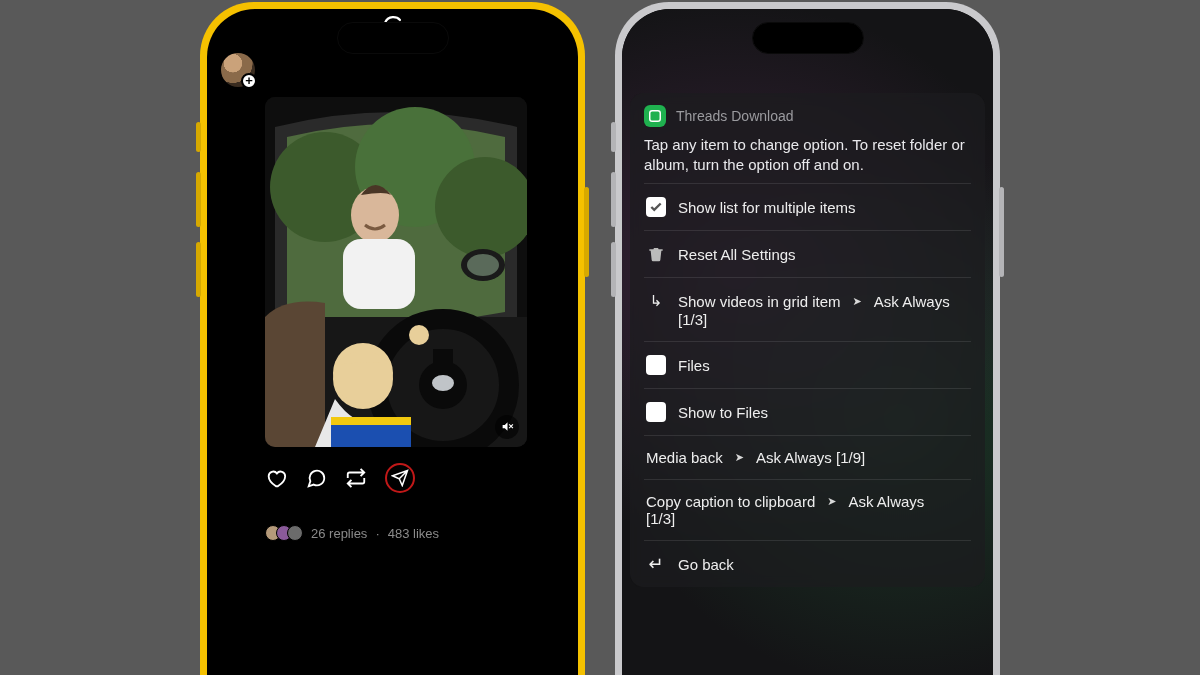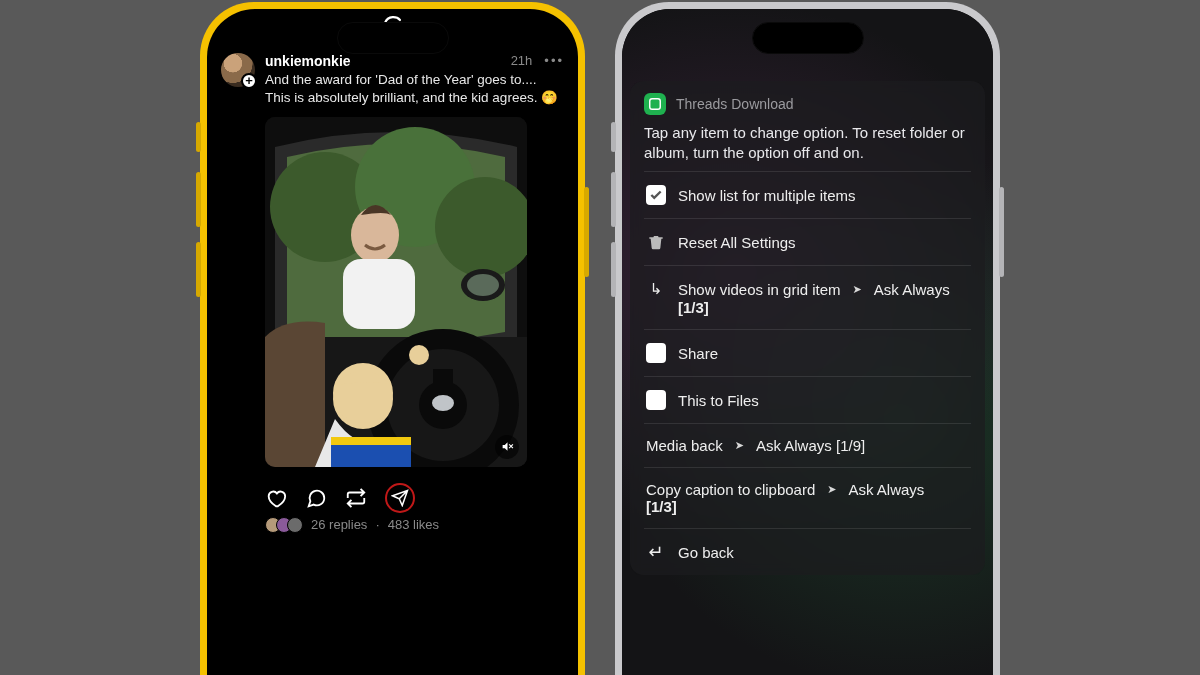--- a/index.html
+++ b/index.html
@@ -83,36 +83,36 @@
   }
   .mute {
     position:absolute; right:8px; bottom:8px; width:24px; height:24px;
     background:rgba(0,0,0,.6); border-radius:50%;
     display:flex; align-items:center; justify-content:center;
   }
 
   .actions { display:flex; gap:18px; padding:10px 0 4px 44px; align-items:center; }
   .icon-btn { width:22px; height:22px; display:flex; align-items:center; justify-content:center; }
   .circle-red { border:2px solid #c01818; border-radius:50%; padding:4px; width:30px; height:30px; }
-  .post-stats { color:#8a8a8a; font-size:13px; padding-left:44px; display:flex; align-items:center; gap:8px; }
+  .post-stats { color:#8a8a8a; font-size:13px; padding-left:44px; display:flex; align-items:flex-end; gap:8px;margin-top:28px; }
   .minifaces { display:flex; }
   .miniface { width:16px; height:16px; border-radius:50%; background:#6b6b6b; border:1.5px solid #000; margin-left:-5px;}
   .miniface:first-child{margin-left:0; background:#b59a7a;}
   .miniface:nth-child(2){background:#8a5a9a;}
 
   
   .sheet-bg {
     position:absolute; inset:0;
     background:
       radial-gradient(140% 60% at 30% 35%, rgba(120,60,120,.35), transparent 60%),
       radial-gradient(130% 60% at 75% 55%, rgba(40,120,70,.35), transparent 60%),
       #141416;
   }
   .sheet {
-    position:absolute; left:8px; right:8px; top:72px;
+    position:absolute; left:8px; right:8px; top:84px;
     background: rgba(28,28,30,.72);
     border-radius: 14px; padding: 10px 14px 0;
     backdrop-filter: blur(6px);
   }
   .sheet-title { display:flex; align-items:center; gap:10px; color:#9b9b9f; font-size:14px; padding:2px 0 8px;}
   .sheet-title .appicon{
     width:22px; height:22px; border-radius:6px; background:#1fb14f;
     display:flex; align-items:center; justify-content:center;
   }
   .sheet-desc { color:#e9e9ec; font-size:15px; line-height:1.35; padding-bottom:8px;}
@@ -121,21 +121,21 @@
     padding:13px 2px; border-top:1px solid rgba(255,255,255,.10);
     font-size:15px; color:#eee;
   }
   .row.wrap { flex-wrap:wrap; row-gap:2px; }
   .row .lead { width:20px; height:20px; display:flex; align-items:center; justify-content:center; flex:0 0 20px;}
   .chk {
     width:20px; height:20px; border-radius:4px; background:#fff;
     display:flex; align-items:center; justify-content:center; flex:0 0 20px;
   }
   .arrow-sep { opacity:.9; }
-  .subcount { flex-basis:100%; padding-left:32px; margin-top:-2px;font-weight:bold; }
+  .subcount { flex-basis:100%; padding-left:32px; margin-top:-2px; }
 </style>
 </head>
 <body>
 
 <div class="phone yellow">
   <div class="btn l1"></div>
     <div class="btn l2"></div>
     <div class="btn l3"></div>
     <div class="btn r1"></div>
   <div class="screen">
@@ -146,30 +146,20 @@
       <svg width="26" height="30" viewBox="0 0 26 30" fill="none" stroke="#fff" stroke-width="2.2" stroke-linecap="round">
         <path d="M20 5C17 1.5 8 0 5 8c-3 8-1 20 9 20 7 0 10-5 10-9 0-5-5-8-10-7-4 .8-6 4-5 7 1 3 5 4 8 2 2-1.4 3-4 2-8"></path>
       </svg>
     </div>
 
     <div class="post">
       <div class="post-head">
         <div class="avatar-wrap">
           <div class="avatar"></div>
           <div class="plus-badge">+</div>
-        </div>
-        <div class="post-main">
-          <div class="post-top">
-            <span class="username">unkiemonkie</span>
-            <span class="meta">
-              <span>21h</span>
-              <span style="letter-spacing:2px;">•••</span>
-            </span>
-          </div>
-          <div class="post-text">And the award for 'Dad of the Year' goes to.... This is absolutely brilliant, and the kid agrees. 🤭</div>
         </div>
       </div>
 
       <div class="media">
         <svg width="262" height="350" viewBox="0 0 262 350">
           <rect width="262" height="350" fill="#0e0e0e"></rect>
 
           <path d="M10 30 Q130 0 252 30 L252 225 Q130 250 10 225 Z" fill="#2a2a2a"></path>
           <path d="M22 40 Q130 14 240 40 L240 215 Q130 236 22 215 Z" fill="#4f6b3e"></path>
 
@@ -309,26 +299,26 @@
       <div class="row wrap">
         <span class="lead">↳</span>
         <span>Show videos in grid item</span>
         <span class="arrow-sep" style="font-size:11px;">➤</span>
         <span>Ask Always</span>
         <span class="subcount">[1/3]</span>
       </div>
 
       <div class="row">
         <span class="chk unchecked"></span>
-        <span>Share</span>
+        <span>Files</span>
       </div>
 
       <div class="row">
         <span class="chk unchecked"></span>
-        <span>This to Files</span>
+        <span>Show to Files</span>
       </div>
 
 
       <div class="row">
         <span>Media back</span>
         <span class="arrow-sep" style="font-size:11px;">➤</span>
         <span>Ask Always [1/9]</span>
       </div>
 
       <div class="row wrap">

